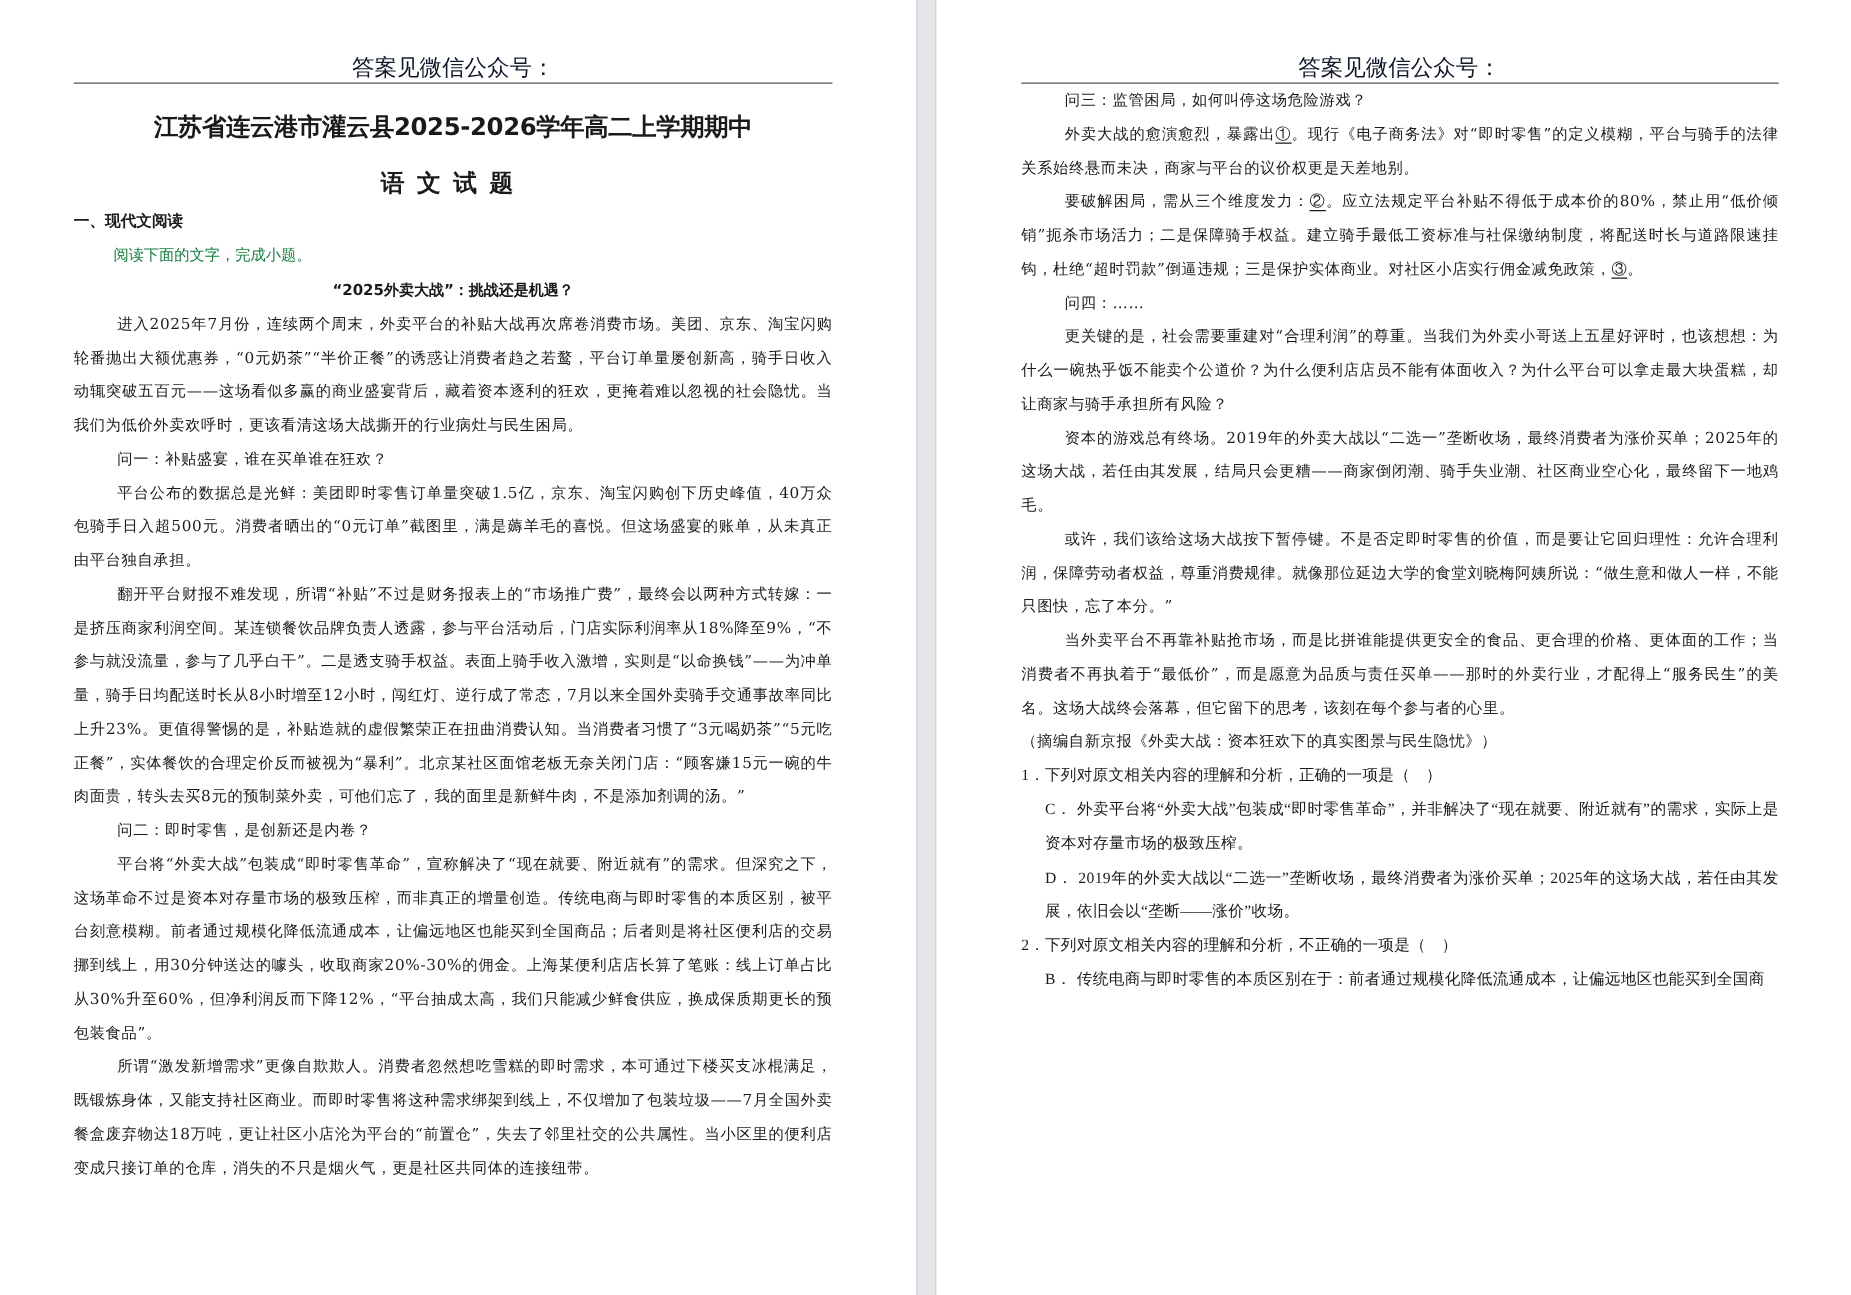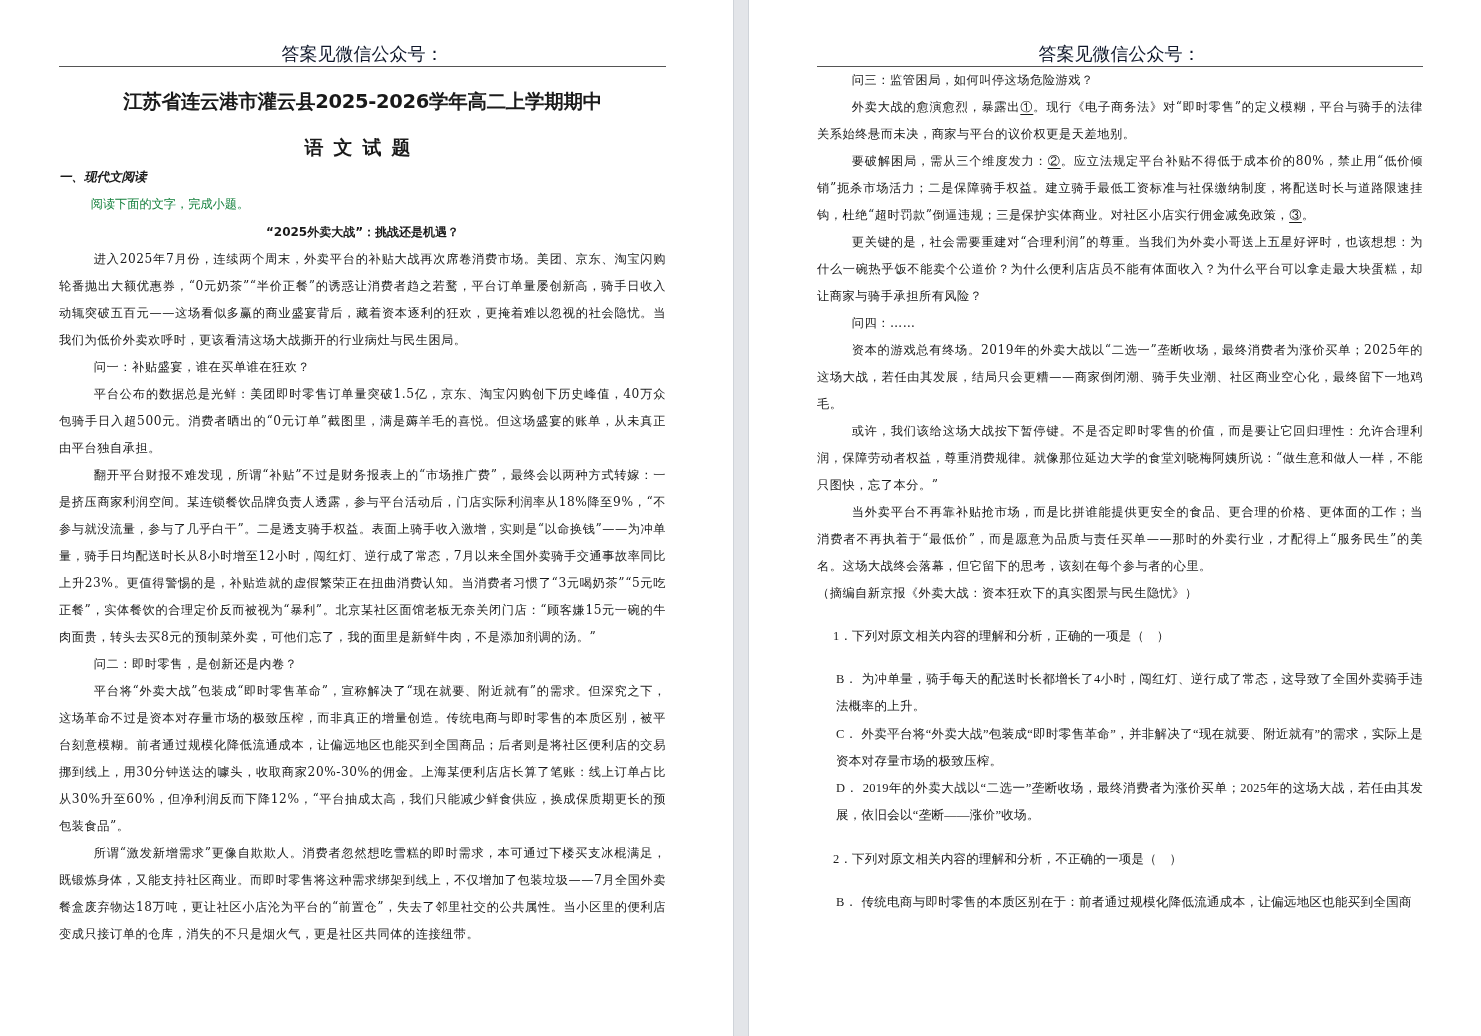--- a/index.html
+++ b/index.html
@@ -44,32 +44,31 @@
     letter-spacing: -0.3px;
   }
   .title2 {
     text-align: center; font-weight: bold; font-size: 19px;
     font-family: "DejaVu Sans", sans-serif; letter-spacing: 10px;
     line-height: 30px; margin-top: 15px; margin-bottom: 2px;
   }
   .section {
     font-weight: bold; font-family: "DejaVu Sans", sans-serif; font-size: 12.5px;
     line-height: 26px;
-    font-style: italic;
   }
   .instr { text-indent: 2.6em; color: #15803d; line-height: 28px; }
   .article-title {
     text-align: center; font-weight: bold; font-size: 12px;
     font-family: "DejaVu Sans", sans-serif; line-height: 28px;
   }
   p.para { margin: 0; text-indent: 2.85em; text-align: justify; letter-spacing: 0.55px; }
   p.src { margin: 0; padding-right: 6px; letter-spacing: 0.5px; }
   .blank { text-decoration: underline; text-underline-offset: 3px; }
 
-  .q { margin: 16px; font-size: 12.5px; line-height: 27px; letter-spacing: 0.2px;
+  .q { margin: 0; font-size: 12.5px; line-height: 27px; letter-spacing: 0.2px;
        font-family: "Liberation Serif", serif; }
   .q .num { display: inline-block; width: 19px; }
   .opt { margin: 0; padding-left: 19px; font-size: 12.5px; line-height: 27.3px;
          font-family: "Liberation Serif", serif; text-align: justify; letter-spacing: 0.3px; }
   .opt .lbl { margin-right: 4px; }
 </style>
 </head>
 <body>
 
 <div class="page left">
@@ -93,30 +92,29 @@
 
 <div class="gutter"></div>
 
 <div class="page right">
   <div class="header">答案见微信公众号：</div>
   <div class="header-rule"></div>
   <div class="content">
     <p class="para">问三：监管困局，如何叫停这场危险游戏？</p>
     <p class="para"><span>外卖大战的愈演愈烈，暴露出</span><span class="blank">①</span><span>。现行《电子商务法》对“即时零售”的定义模糊，平台与骑手的法律关系始终悬而未决，商家与平台的议价权更是天差地别。</span></p>
     <p class="para"><span>要破解困局，需从三个维度发力：</span><span class="blank">②</span><span>。应立法规定平台补贴不得低于成本价的80%，禁止用“低价倾销”扼杀市场活力；二是保障骑手权益。建立骑手最低工资标准与社保缴纳制度，将配送时长与道路限速挂钩，杜绝“超时罚款”倒逼违规；三是保护实体商业。对社区小店实行佣金减免政策，</span><span class="blank">③</span><span>。</span></p>
+    <p class="para">问四：……</p>
     <p class="para">更关键的是，社会需要重建对“合理利润”的尊重。当我们为外卖小哥送上五星好评时，也该想想：为什么一碗热乎饭不能卖个公道价？为什么便利店店员不能有体面收入？为什么平台可以拿走最大块蛋糕，却让商家与骑手承担所有风险？</p>
-    <p class="para">问四：……</p>
     <p class="para">资本的游戏总有终场。2019年的外卖大战以“二选一”垄断收场，最终消费者为涨价买单；2025年的这场大战，若任由其发展，结局只会更糟——商家倒闭潮、骑手失业潮、社区商业空心化，最终留下一地鸡毛。</p>
     <p class="para">或许，我们该给这场大战按下暂停键。不是否定即时零售的价值，而是要让它回归理性：允许合理利润，保障劳动者权益，尊重消费规律。就像那位延边大学的食堂刘晓梅阿姨所说：“做生意和做人一样，不能只图快，忘了本分。”</p>
     <p class="para">当外卖平台不再靠补贴抢市场，而是比拼谁能提供更安全的食品、更合理的价格、更体面的工作；当消费者不再执着于“最低价”，而是愿意为品质与责任买单——那时的外卖行业，才配得上“服务民生”的美名。这场大战终会落幕，但它留下的思考，该刻在每个参与者的心里。</p>
     <p class="src">（摘编自新京报《外卖大战：资本狂欢下的真实图景与民生隐忧》）</p>
 
     <div>
       <p class="q"><span class="num">1．</span><span>下列对原文相关内容的理解和分析，正确的一项是（　）</span></p>
-      <p class="opt"><span class="lbl">B．</span><span>为冲单量，骑手每天的配送时长都增长了4小时，闯红灯、逆行成了常态，这导致了全国外卖骑手违法概率的上升。</span></p>
       <p class="opt"><span class="lbl">C．</span><span>外卖平台将“外卖大战”包装成“即时零售革命”，并非解决了“现在就要、附近就有”的需求，实际上是资本对存量市场的极致压榨。</span></p>
       <p class="opt"><span class="lbl">D．</span><span>2019年的外卖大战以“二选一”垄断收场，最终消费者为涨价买单；2025年的这场大战，若任由其发展，依旧会以“垄断——涨价”收场。</span></p>
     </div>
 
     <div>
       <p class="q"><span class="num">2．</span><span>下列对原文相关内容的理解和分析，不正确的一项是（　）</span></p>
       <p class="opt"><span class="lbl">B．</span><span>传统电商与即时零售的本质区别在于：前者通过规模化降低流通成本，让偏远地区也能买到全国商</span></p>
     </div>
   </div>
 </div>

